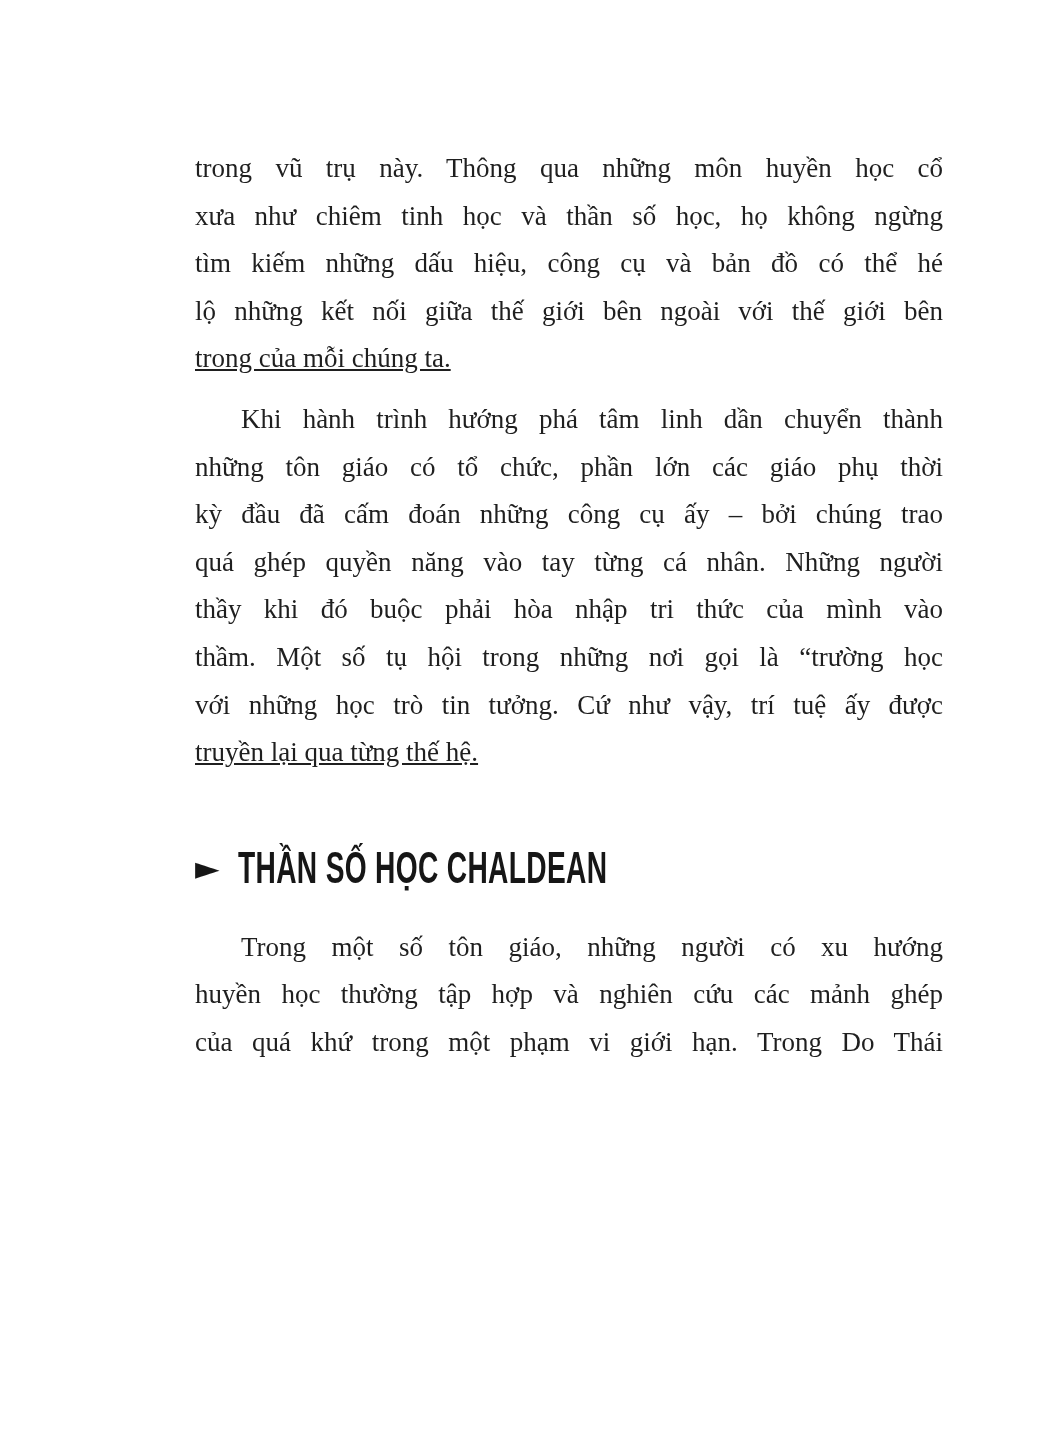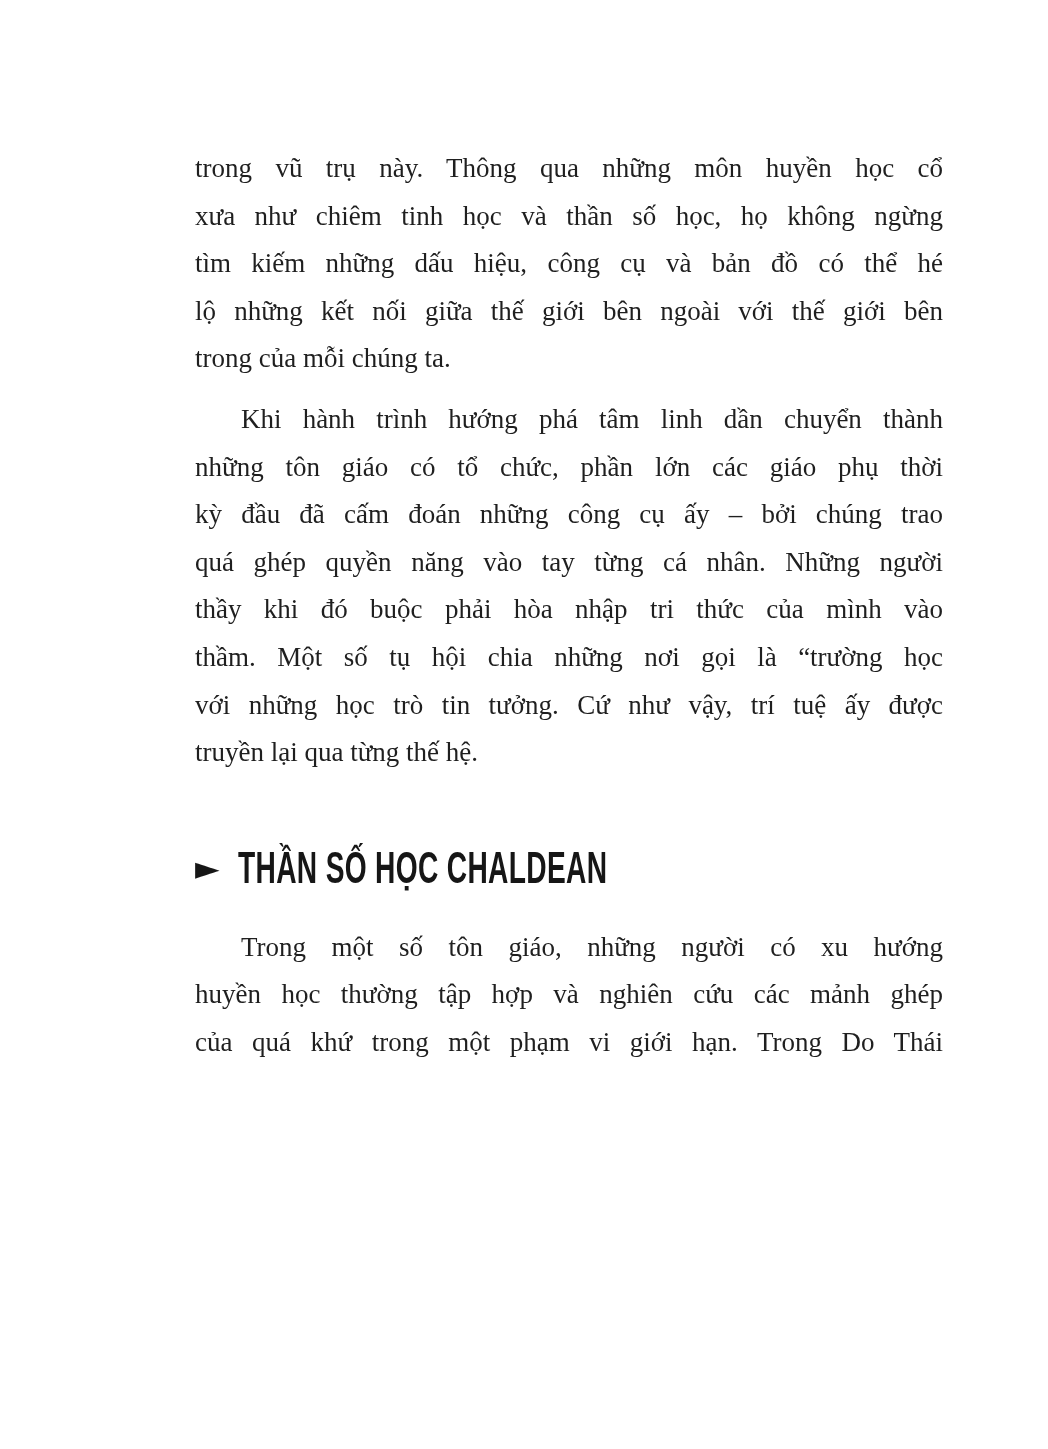--- a/index.html
+++ b/index.html
@@ -29,21 +29,21 @@
     }
     .para { margin: 0 0 13px 0; }
     .line {
       font-size: 27px;
       line-height: 47.6px;
       color: #1f1f1f;
       text-align: justify;
       text-align-last: justify;
     }
     .line.indent { padding-left: 46px; }
-    .line.lastline { text-align-last: left; }
+    .line.lastline { text-align-last: left; text-decoration: underline; }
     .heading {
       display: flex;
       align-items: center;
       margin: 68px 0 33px 0;
       font-family: "Liberation Sans", "DejaVu Sans", sans-serif;
       height: 46px;
     }
     .heading .marker {
       font-family: "DejaVu Sans", sans-serif;
       font-size: 32px;
@@ -104,21 +104,21 @@
       <div class="line">lộ những kết nối giữa thế giới bên ngoài với thế giới bên</div>
       <div class="line lastline">trong của mỗi chúng ta.</div>
     </div>
 
     <div class="para">
       <div class="line indent">Khi hành trình hướng phá tâm linh dần chuyển thành</div>
       <div class="line">những tôn giáo có tổ chức, phần lớn các giáo phụ thời</div>
       <div class="line">kỳ đầu đã cấm đoán những công cụ ấy – bởi chúng trao</div>
       <div class="line">quá ghép quyền năng vào tay từng cá nhân. Những người</div>
       <div class="line">thầy khi đó buộc phải hòa nhập tri thức của mình vào</div>
-      <div class="line">thầm. Một số tụ hội chia những nơi gọi là “trường học</div>
+      <div class="line">thầm. Một số tụ hội trong những nơi gọi là “trường học</div>
       <div class="line">với những học trò tin tưởng. Cứ như vậy, trí tuệ ấy được</div>
       <div class="line lastline">truyền lại qua từng thế hệ.</div>
     </div>
 
     <h2 class="heading">
       <span class="marker">►</span>
       <span class="heading-text">THẦN SỐ HỌC CHALDEAN</span>
     </h2>
 
     <div class="para">

